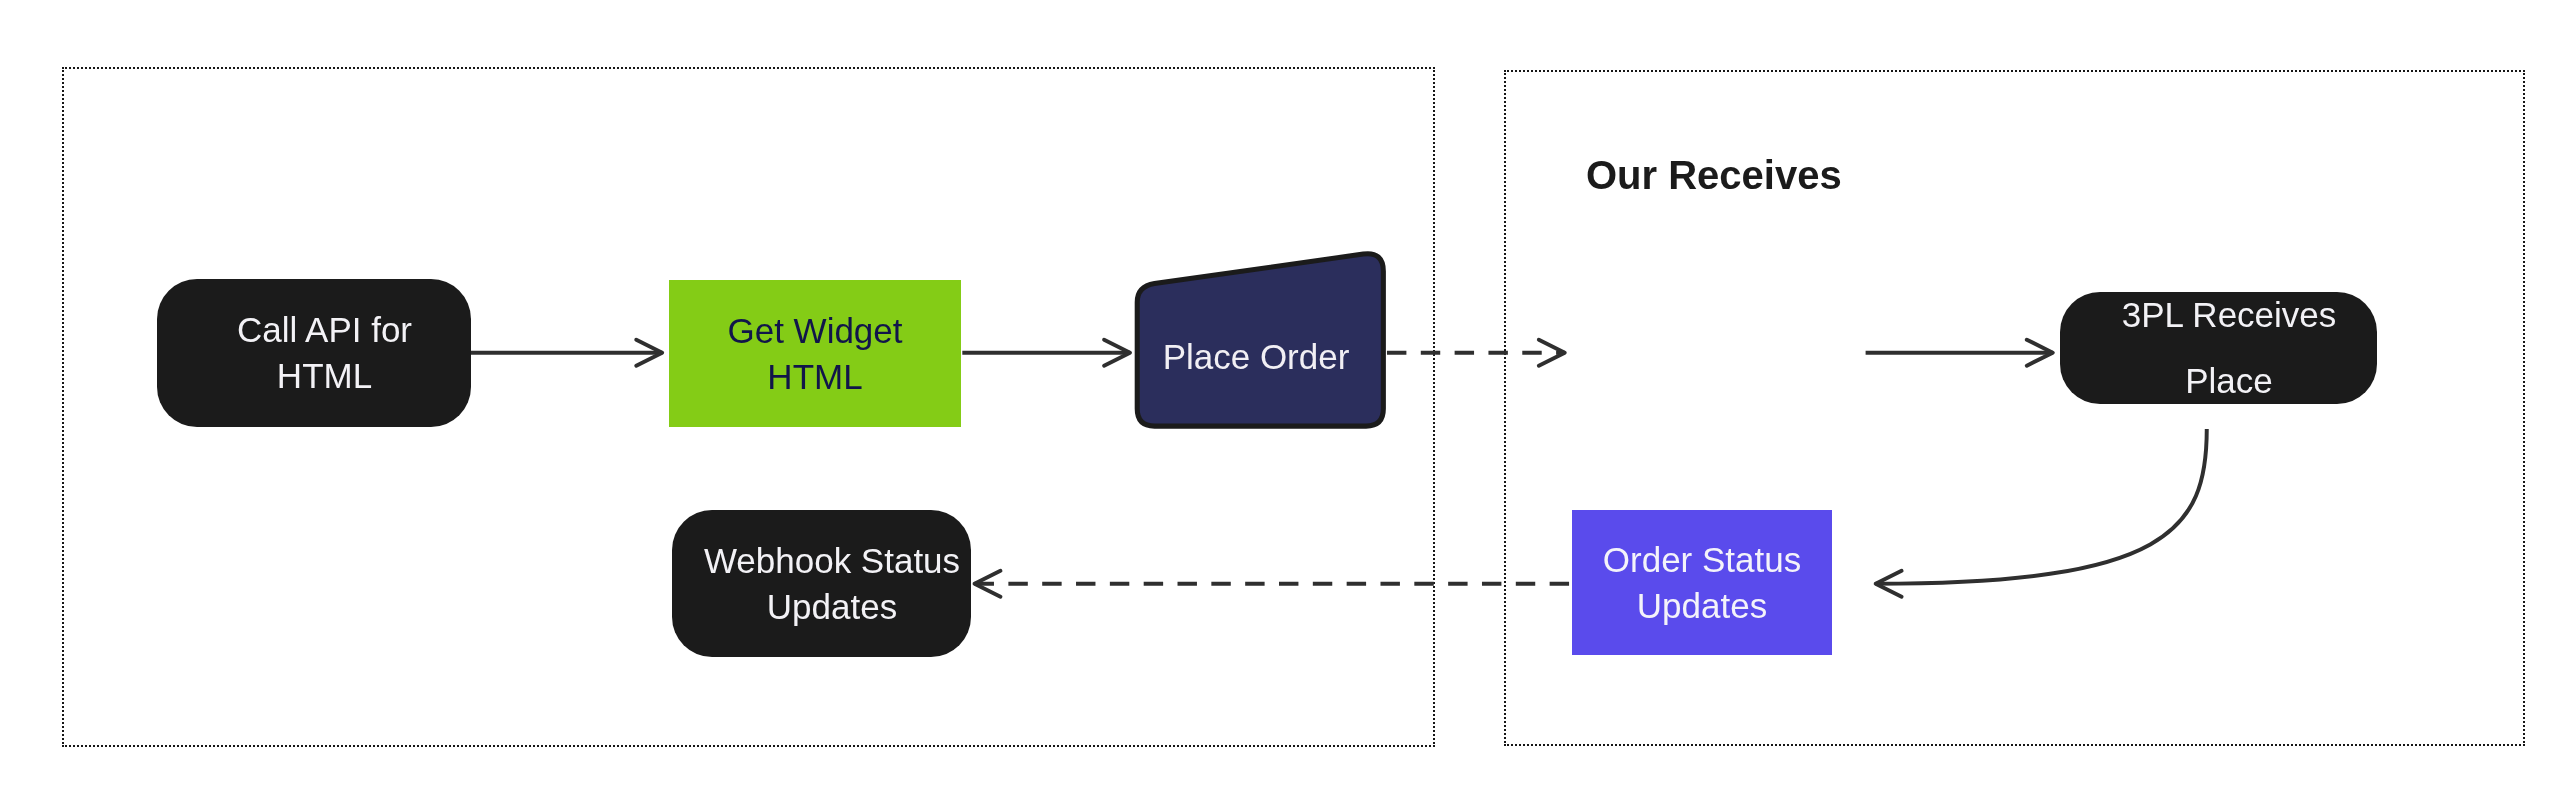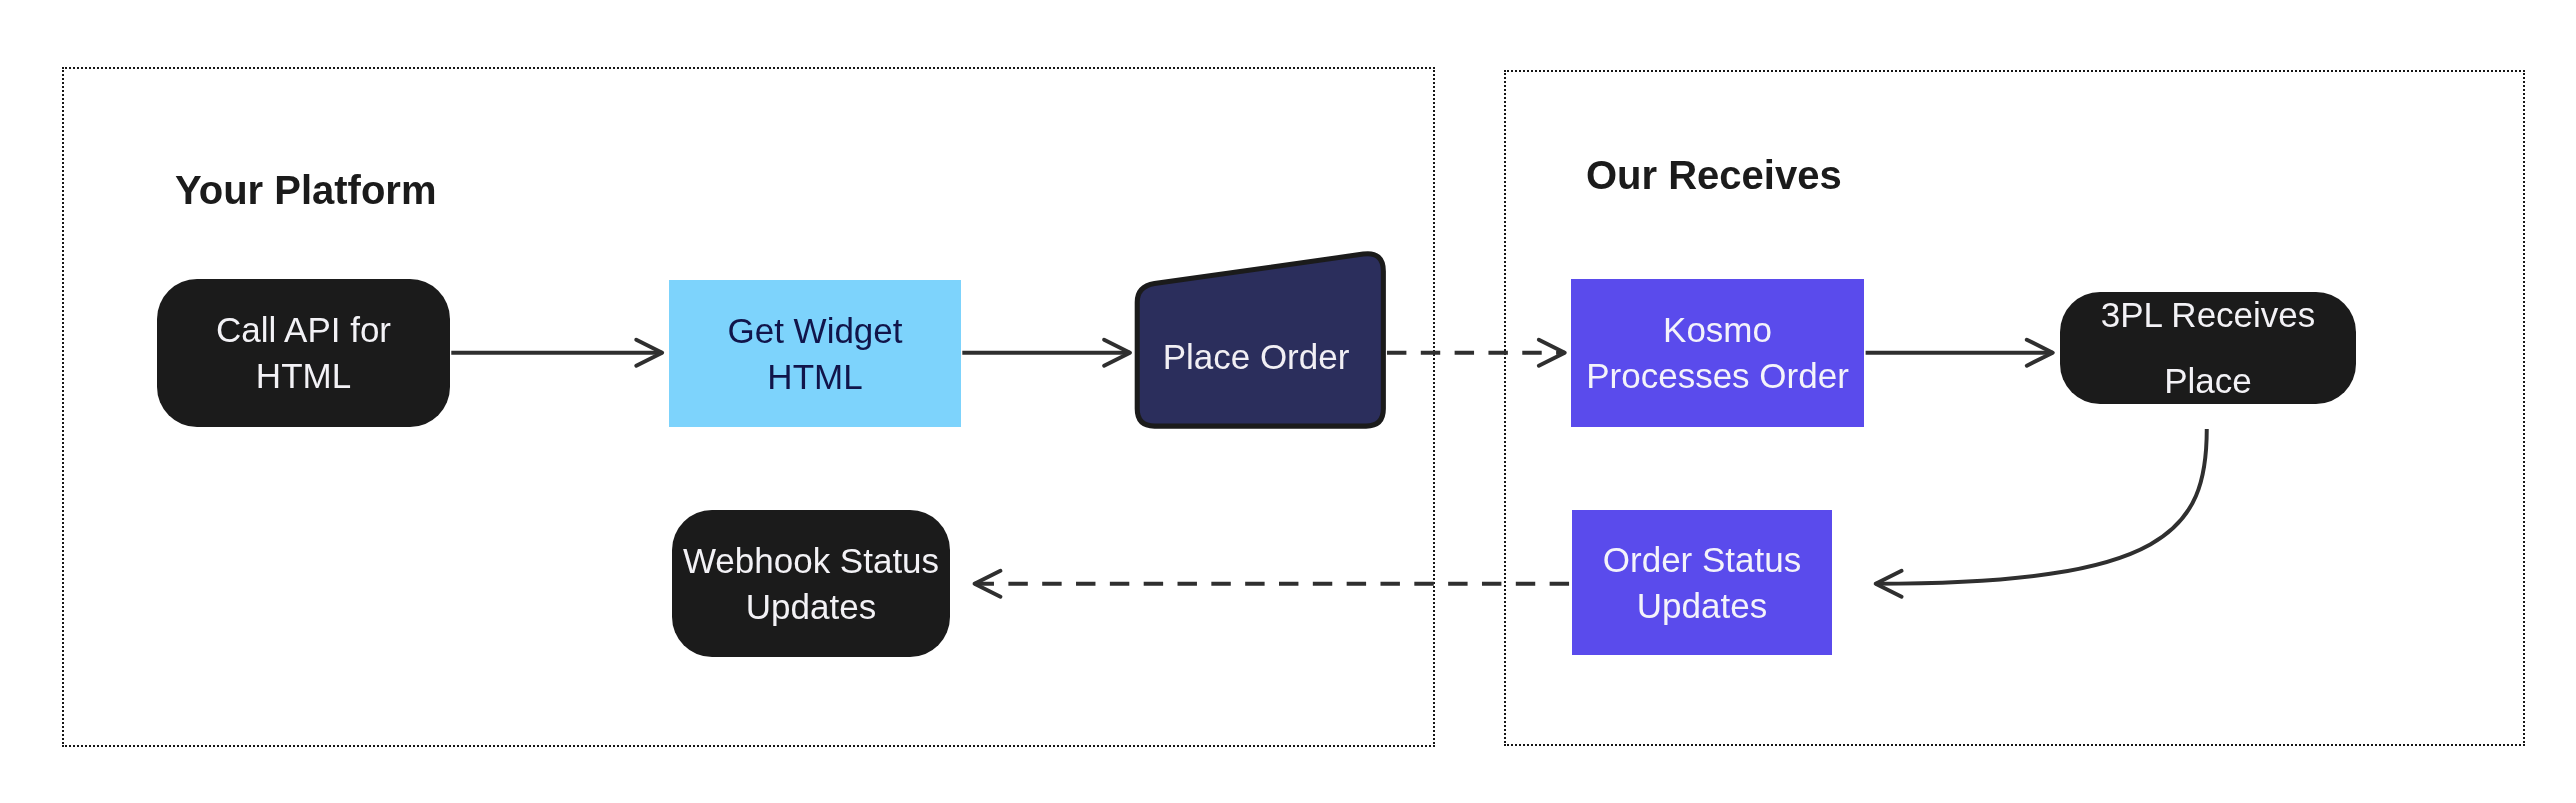--- a/index.html
+++ b/index.html
@@ -43,23 +43,24 @@
     font-size: 35px;
     line-height: 46px;
     z-index: 2;
   }
   .node .l1, .node .l2 { display: block; }
 
   .node-black {
     background: #1B1B1B;
     color: #F3F2F6;
     border-radius: 40px;
+    padding-left: 21px;
   }
   .node-gray {
-    background: #7dd3fc;
+    background: #84cc16;
     color: #11154A;
     border-radius: 0;
   }
   .node-purple {
     background: #5A4BEC;
     color: #F4F3FA;
     border-radius: 0;
   }
 
   #node-call-api     { left: 157px;  top: 279px; width: 293px; height: 148px; }
@@ -87,21 +88,20 @@
   }
 </style>
 </head>
 <body>
 
 <div id="canvas">
 
   <div class="container-box" id="your-platform"></div>
   <div class="container-box" id="our-platform"></div>
 
-  <div class="section-title" id="your-platform-title">Your Platform</div>
   <div class="section-title" id="our-platform-title">Our Receives</div>
 
   <svg id="edge-layer" viewBox="0 0 3579 1117">
     <defs>
       <marker id="head" markerUnits="userSpaceOnUse" markerWidth="52" markerHeight="52" viewBox="0 0 52 52" refX="46" refY="26" orient="auto">
         <path d="M 10 8 L 46 26 L 10 44" fill="none" stroke="#2F2F2F" stroke-width="5.5" stroke-linecap="round" stroke-linejoin="round"></path>
       </marker>
     </defs>
 
     <path d="M 1580 420
@@ -134,24 +134,20 @@
 
   <div class="node node-gray" id="node-get-widget">
     <span class="l1">Get Widget</span>
     <span class="l2">HTML</span>
   </div>
 
   <div id="node-place-order-label">
     <span class="l1">Place Order</span>
   </div>
 
-  <div class="node node-purple" id="node-kosmo">
-    <span class="l1">Kosmo</span>
-    <span class="l2">Processes Order</span>
-  </div>
 
   <div class="node node-black" id="node-three-pl">
     <span class="l1">3PL Receives</span>
     <span class="l2">Place</span>
   </div>
 
   <div class="node node-purple" id="node-order-status">
     <span class="l1">Order Status</span>
     <span class="l2">Updates</span>
   </div>

